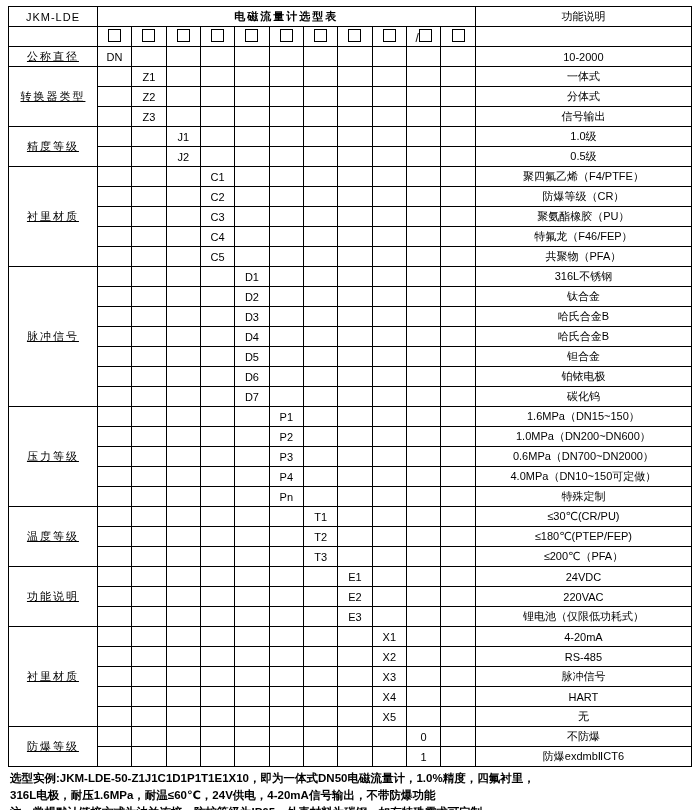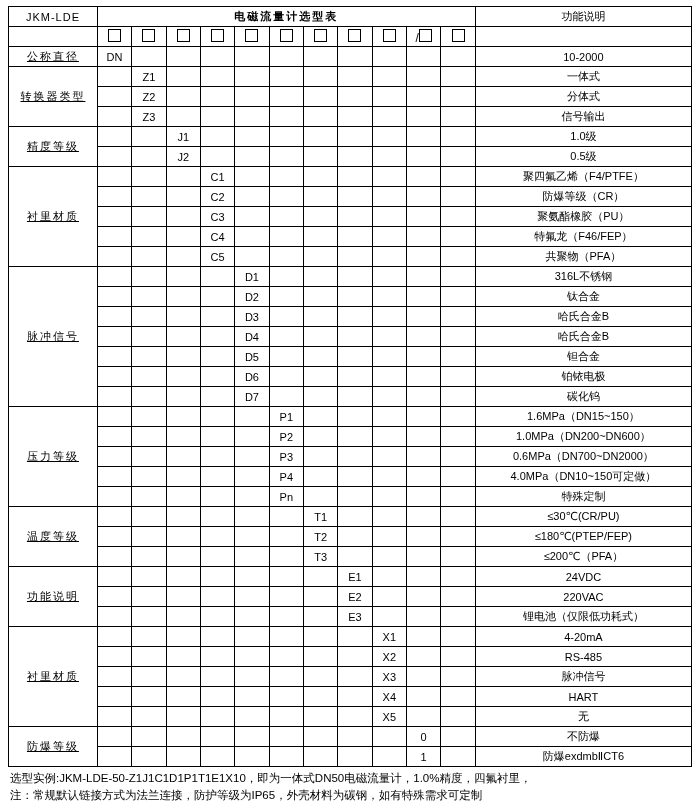--- a/index.html
+++ b/index.html
@@ -5,21 +5,21 @@
   html,body{margin:0;padding:0;background:#fff;}
   body{width:700px;height:810px;font-family:"Liberation Sans","DejaVu Sans",sans-serif;color:#000;}
   #wrap{width:572px;height:810px;box-sizing:border-box;padding:6px 0 4px 8px;}
   table.sel{border-collapse:collapse;width:684px;table-layout:fixed;}
   table.sel td{border:1px solid #000;font-size:11px;text-align:center;vertical-align:middle;padding:0;height:19px;}
   .title{font-size:13px;letter-spacing:2px;font-weight:bold;}
   .desc{font-size:11.5px;}
   .box{display:inline-block;width:11px;height:11px;border:1px solid #000;}
   .slash{font-size:12px;}
   .notes{width:684px;margin-top:3px;font-size:11.5px;line-height:17px;}
-  .notes div{padding-left:2px;}
+  .notes div{padding-left:2px;font-weight:bold;}
   .hdr-left{letter-spacing:1px;font-size:12px;}
   .codecell{font-size:11px;}
   .lbl-cell{font-size:12.5px;letter-spacing:2px;text-decoration:underline;}
 </style>
 </head>
 <body>
 
 <div id="wrap">
   <table class="sel">
     <colgroup>
@@ -570,15 +570,16 @@
           <td class="codecell"></td>
           <td class="codecell">1</td>
           <td class="codecell"></td>
           <td class="desc">防爆exdmbⅡCT6</td>
         </tr>
       </tbody>
   </table>
 
   <div class="notes">
     <div>选型实例:JKM-LDE-50-Z1J1C1D1P1T1E1X10，即为一体式DN50电磁流量计，1.0%精度，四氟衬里，</div>
+    <div>316L电极，耐压1.6MPa，耐温≤60℃，24V供电，4-20mA信号输出，不带防爆功能</div>
     <div>注：常规默认链接方式为法兰连接，防护等级为IP65，外壳材料为碳钢，如有特殊需求可定制</div>
   </div>
 </div>
 
 </body></html>

